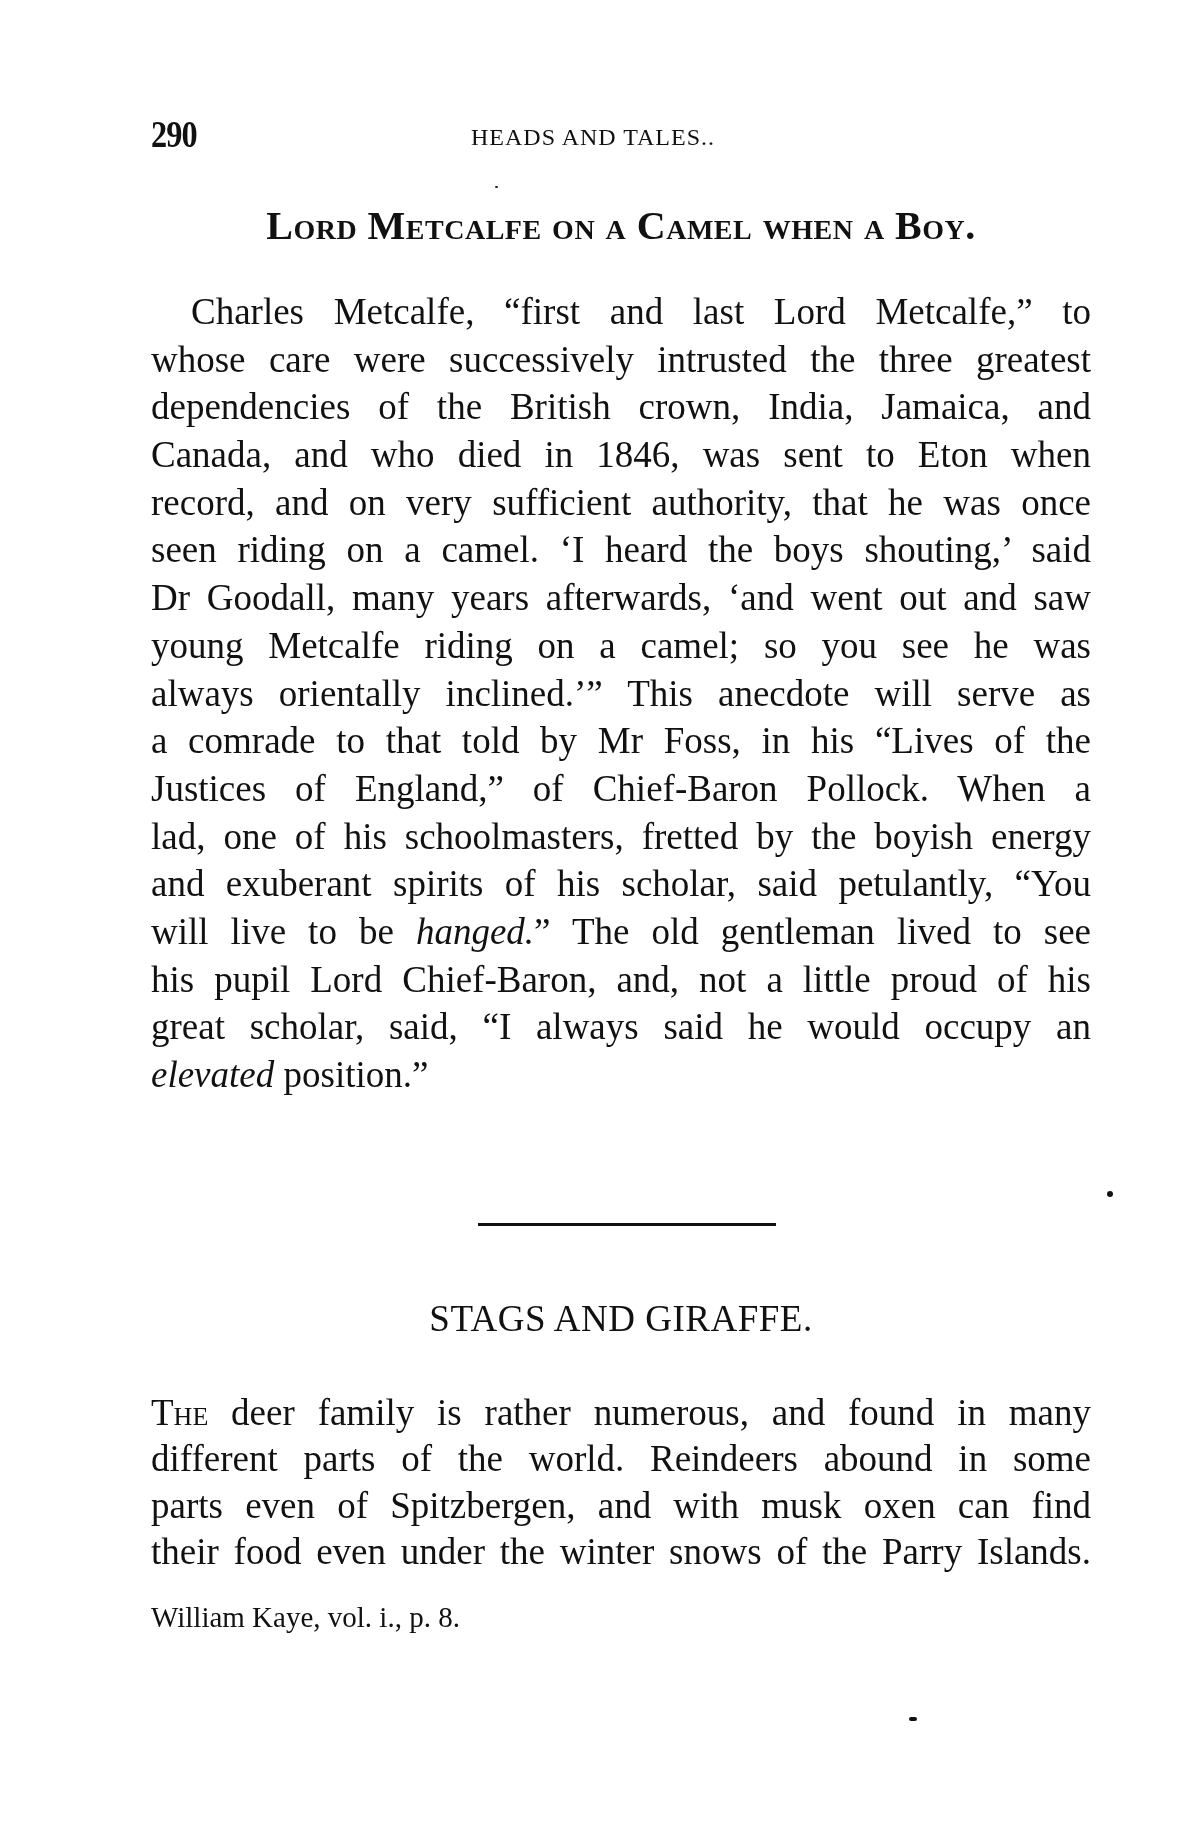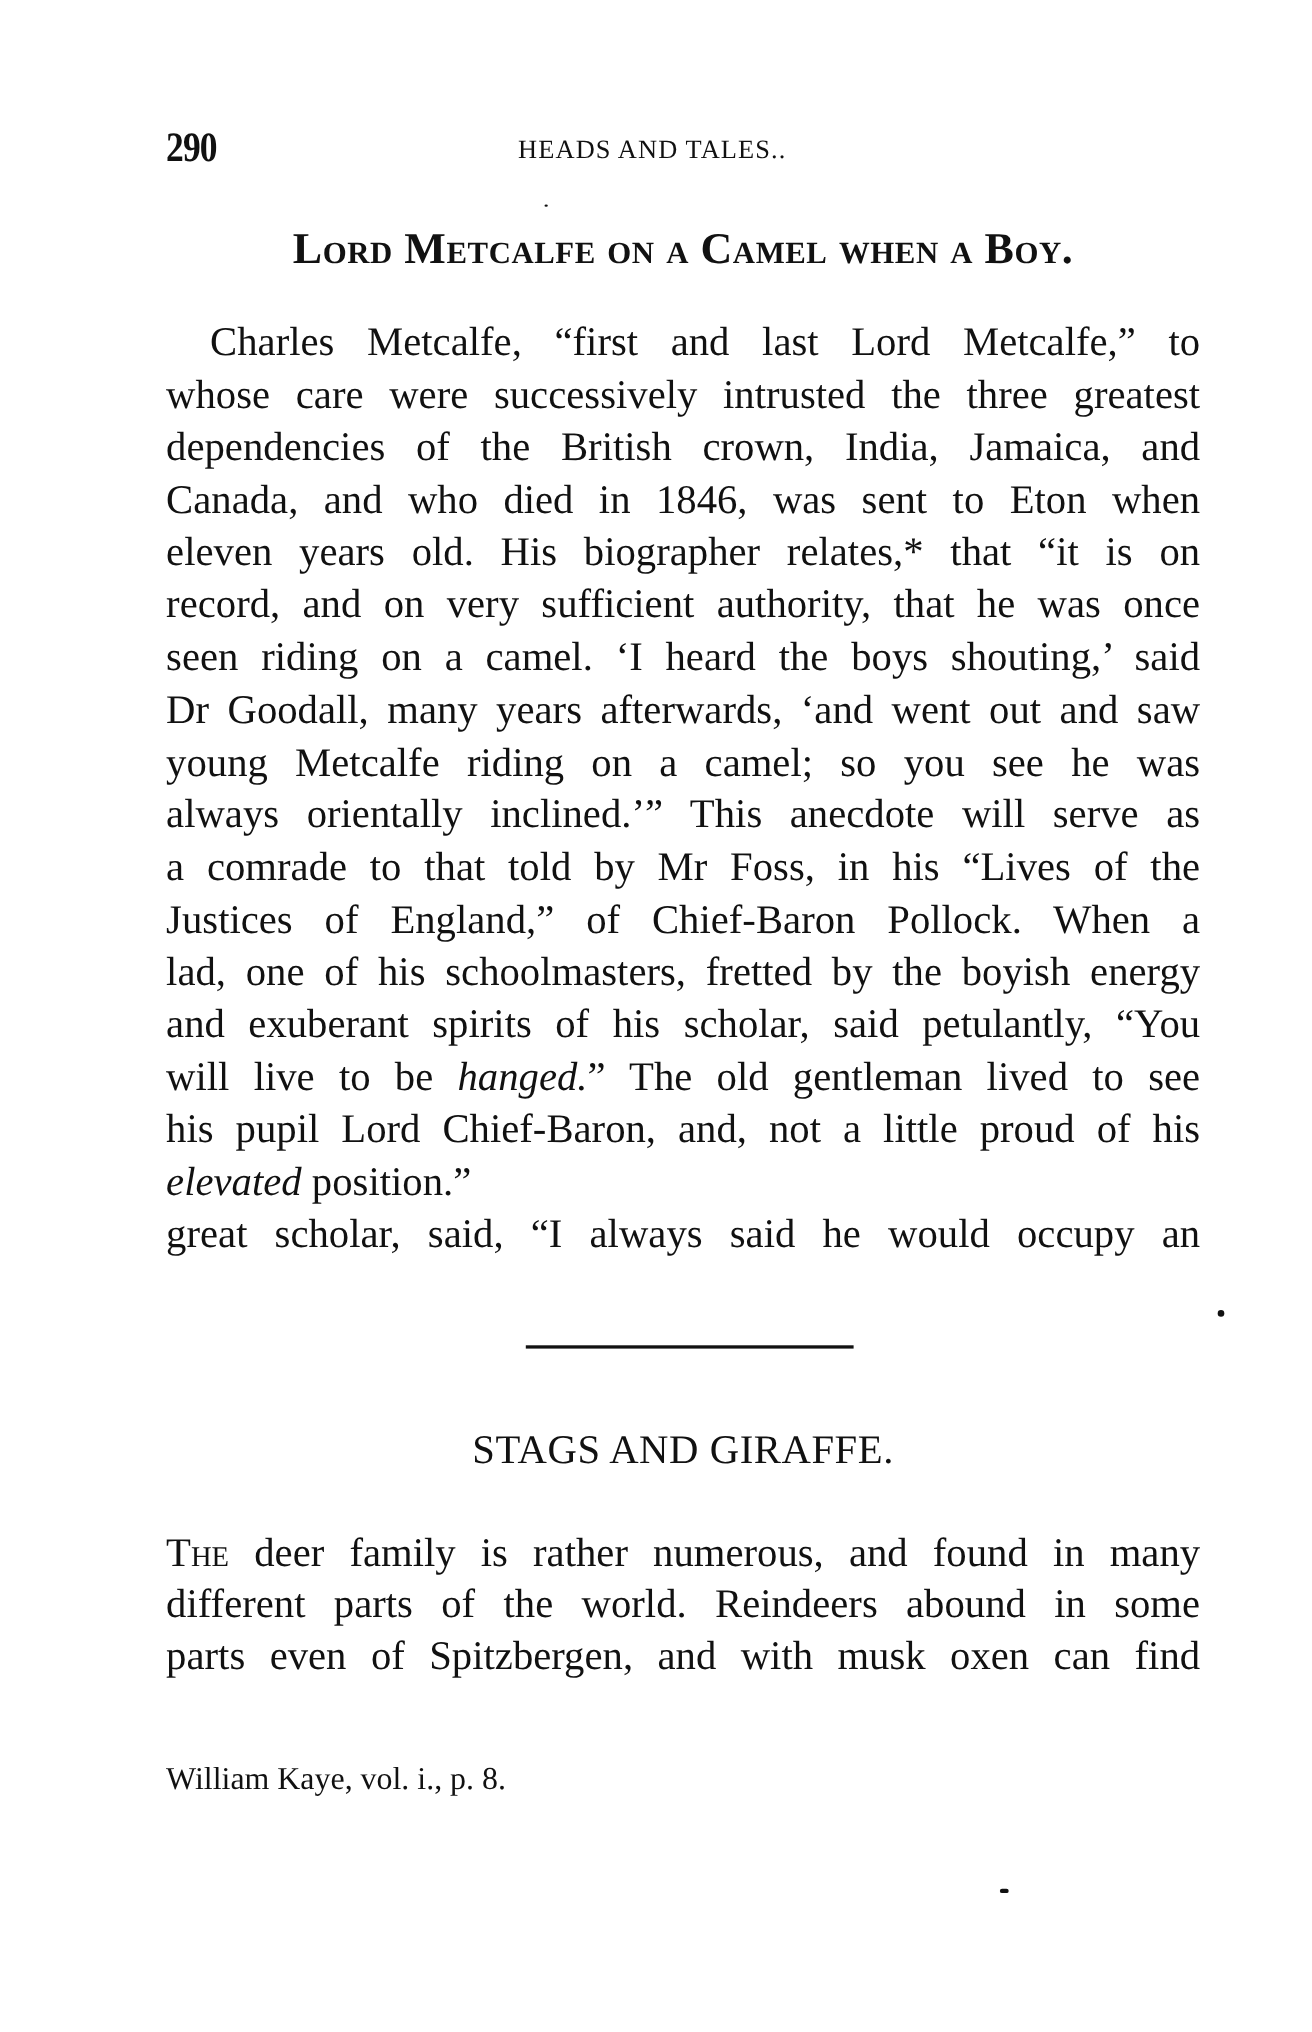--- a/index.html
+++ b/index.html
@@ -132,46 +132,46 @@
 
   <div class="speck speck-3"></div>
 
   <div class="section-heading heading-1">Lord Metcalfe on a Camel when a Boy.</div>
 
   <div class="block para-1">
     <span class="line indent">Charles Metcalfe, “first and last Lord Metcalfe,” to</span>
     <span class="line">whose care were successively intrusted the three greatest</span>
     <span class="line">dependencies of the British crown, India, Jamaica, and</span>
     <span class="line">Canada, and who died in 1846, was sent to Eton when</span>
-    <span class="line">eleven years old.  His biographer relates,* that “it is on</span>
     <span class="line">record, and on very sufficient authority, that he was once</span>
     <span class="line">seen riding on a camel.  ‘I heard the boys shouting,’ said</span>
     <span class="line">Dr Goodall, many years afterwards, ‘and went out and saw</span>
     <span class="line">young Metcalfe riding on a camel; so you see he was</span>
     <span class="line">always orientally inclined.’”  This anecdote will serve as</span>
     <span class="line">a comrade to that told by Mr Foss, in his “Lives of the</span>
     <span class="line">Justices of England,” of Chief-Baron Pollock.  When a</span>
     <span class="line">lad, one of his schoolmasters, fretted by the boyish energy</span>
     <span class="line">and exuberant spirits of his scholar, said petulantly, “You</span>
     <span class="line"><span>will live to be </span><em>hanged.</em><span>”  The old gentleman lived to see</span></span>
     <span class="line">his pupil Lord Chief-Baron, and, not a little proud of his</span>
+    <span class="line">great scholar, said, “I always said he would occupy an</span>
     <span class="line last"><span></span><em>elevated</em><span> position.”</span></span>
-    <span class="line">great scholar, said, “I always said he would occupy an</span>
   </div>
 
   <div class="speck speck-1"></div>
 
   <div class="rule"></div>
 
   <div class="section-heading heading-2">STAGS AND GIRAFFE.</div>
 
   <div class="block para-2">
     <span class="line"><span class="sc">The</span><span> deer family is rather numerous, and found in many</span></span>
     <span class="line">different parts of the world.  Reindeers abound in some</span>
     <span class="line">parts even of Spitzbergen, and with musk oxen can find</span>
+    <span class="line">their food even under the winter snows of the Parry Islands.</span>
   </div>
 
   <div class="block footnote">
     <span class="line last">William Kaye, vol. i., p. 8.</span>
   </div>
 
   <div class="speck speck-2"></div>
 
 </div>
 

